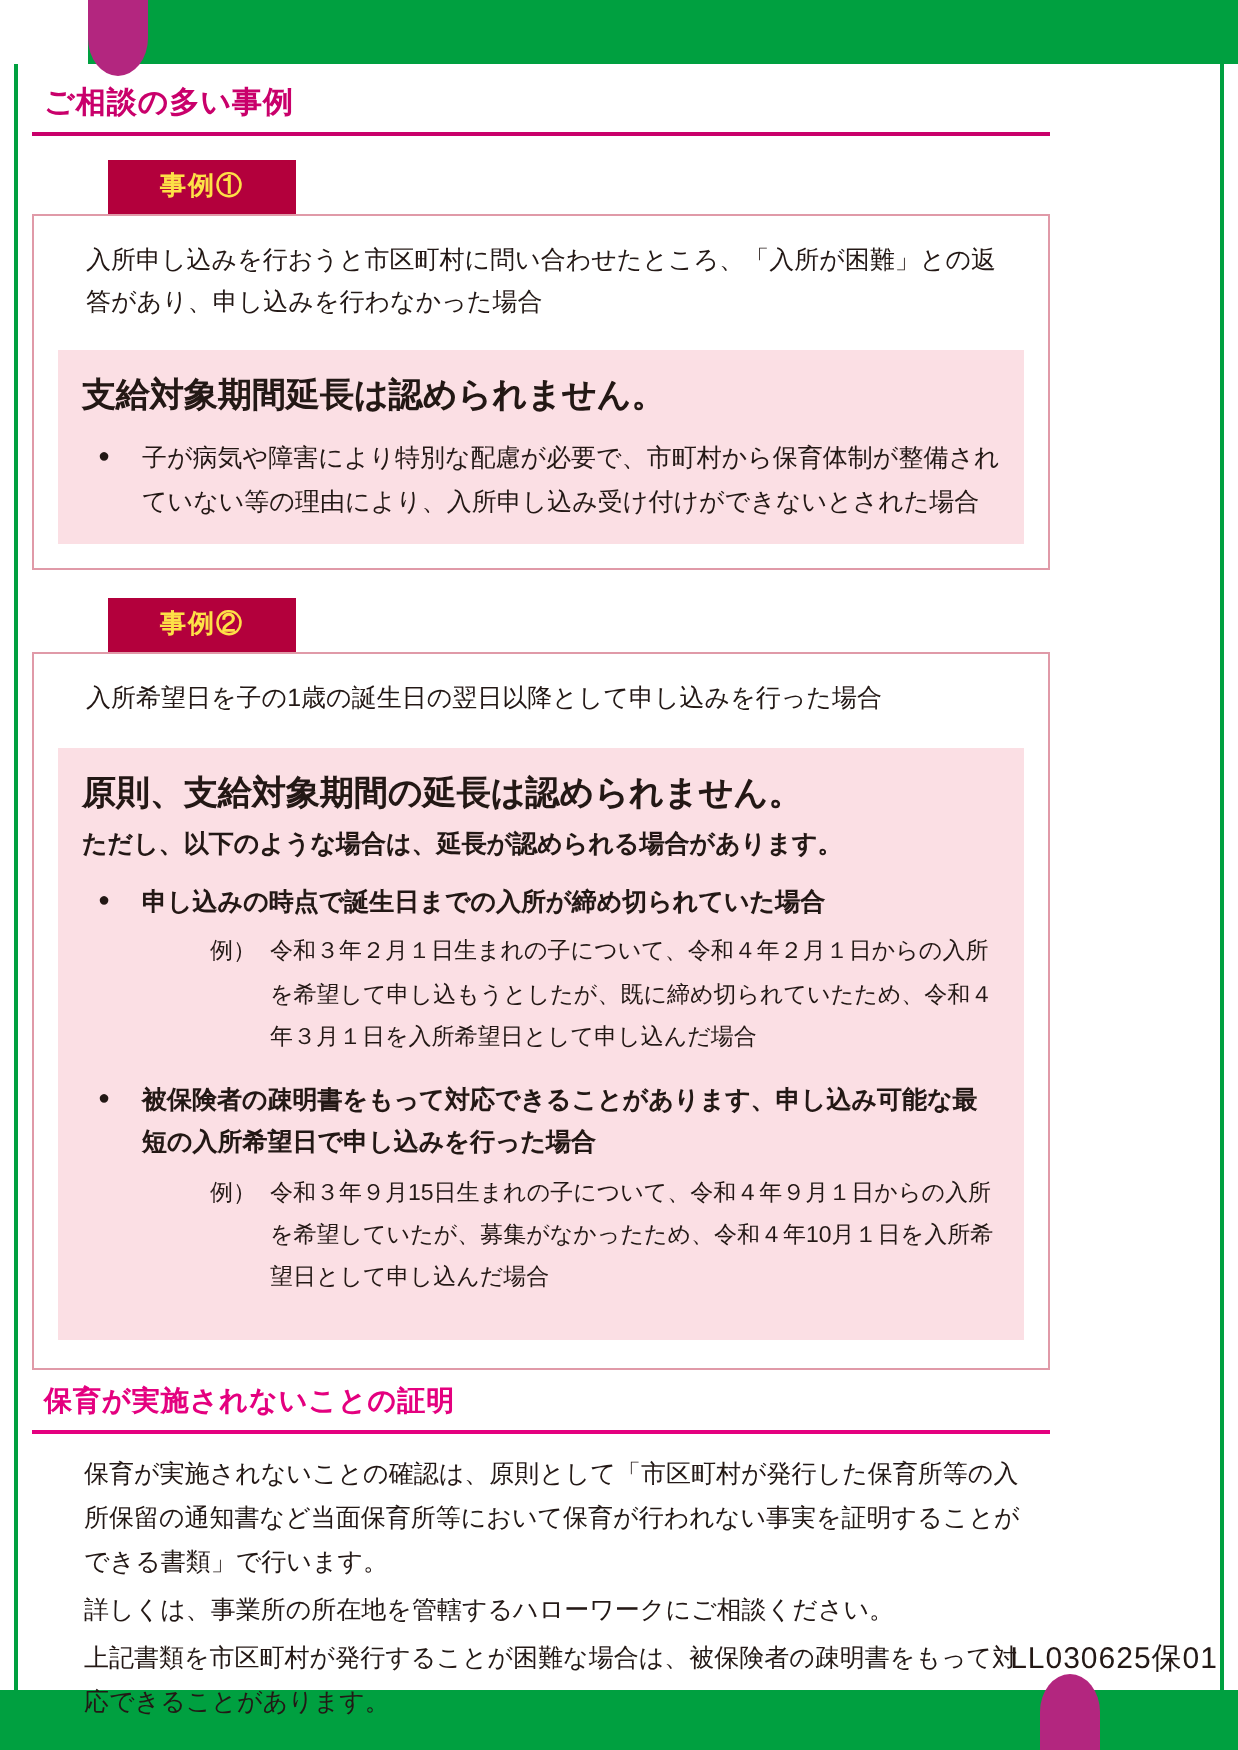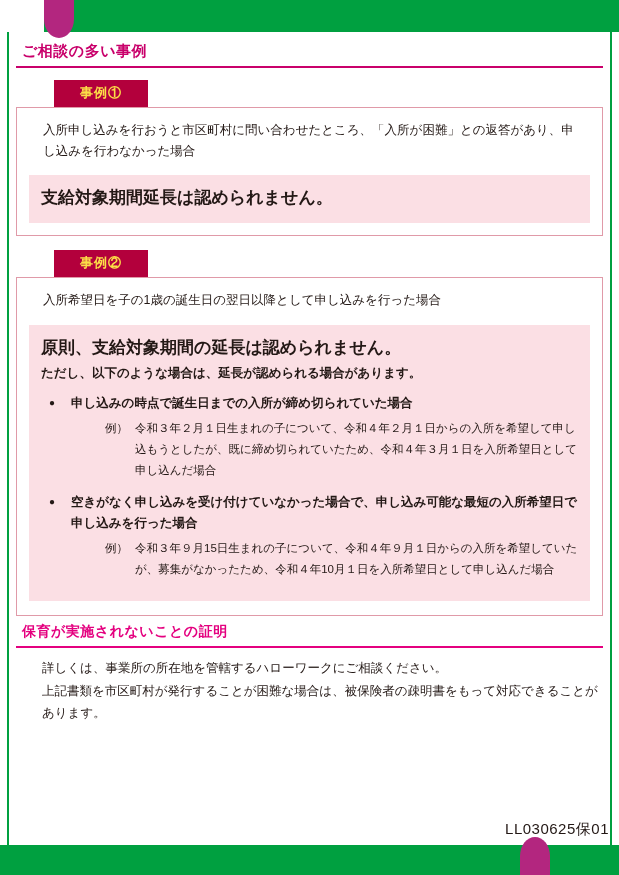--- a/index.html
+++ b/index.html
@@ -84,21 +84,21 @@
     bottom: 30px;
     width: 2px;
     background: #00a040;
   }
 
   
   .content {
     position: absolute;
     left: 16px;
     top: 38px;
-    width: 587px;
+    width: 509px;
   }
 
   .section-title {
     color: #c9006b;
     font-size: 15px;
     font-weight: bold;
     letter-spacing: 0.5px;
     padding: 4px 0 5px 6px;
     border-bottom: 2px solid #c9006b;
     margin-bottom: 12px;
@@ -235,53 +235,59 @@
   <div class="content">
 
     <div class="section-title">ご相談の多い事例</div>
 
     <div>
       <div class="case-tag">事例①</div>
       <div class="case-box">
         <div class="case-intro">入所申し込みを行おうと市区町村に問い合わせたところ、「入所が困難」との返答があり、申し込みを行わなかった場合</div>
         <div class="pink-block">
           <div class="lead">支給対象期間延長は認められません。</div>
+          <ul class="bullets">
+            <li>
+              <span>子が病気や障害により特別な配慮が必要で、市町村から保育体制が整備されていない等の理由により、入所申し込み受け付けができないとされた場合</span>
+            </li>
+          </ul>
         </div>
       </div>
     </div>
 
     <div style="margin-top:14px;">
       <div class="case-tag">事例②</div>
       <div class="case-box second">
         <div class="case-intro">入所希望日を子の1歳の誕生日の翌日以降として申し込みを行った場合</div>
         <div class="pink-block">
           <div class="lead">原則、支給対象期間の延長は認められません。</div>
           <div class="sub">ただし、以下のような場合は、延長が認められる場合があります。</div>
           <ul class="bullets">
             <li>
               <span class="bold">申し込みの時点で誕生日までの入所が締め切られていた場合</span>
               <div class="example-note">
                 <span class="ex-label">例）</span>
                 <span>令和３年２月１日生まれの子について、令和４年２月１日からの入所を希望して申し込もうとしたが、既に締め切られていたため、令和４年３月１日を入所希望日として申し込んだ場合</span>
               </div>
             </li>
             <li>
-              <span class="bold">空きがなく申し込みを受け付けていなかった場合で、申し込み可能な最短の入所希望日で申し込みを行った場合</span>
+              <span class="bold">被保険者の疎明書をもって対応できることがあります、申し込み可能な最短の入所希望日で申し込みを行った場合</span>
               <div class="example-note">
                 <span class="ex-label">例）</span>
                 <span>令和３年９月15日生まれの子について、令和４年９月１日からの入所を希望していたが、募集がなかったため、令和４年10月１日を入所希望日として申し込んだ場合</span>
               </div>
             </li>
           </ul>
         </div>
       </div>
     </div>
 
     <div class="proof-title">保育が実施されないことの証明</div>
     <div class="proof-body">
+      <p>保育が実施されないことの確認は、原則として「市区町村が発行した保育所等の入所保留の通知書など当面保育所等において保育が行われない事実を証明することができる書類」で行います。</p>
       <p>詳しくは、事業所の所在地を管轄するハローワークにご相談ください。</p>
       <p>上記書類を市区町村が発行することが困難な場合は、被保険者の疎明書をもって対応できることがあります。</p>
     </div>
 
   </div>
 
   <div class="doc-code">LL030625保01</div>
 
 </div>
 

